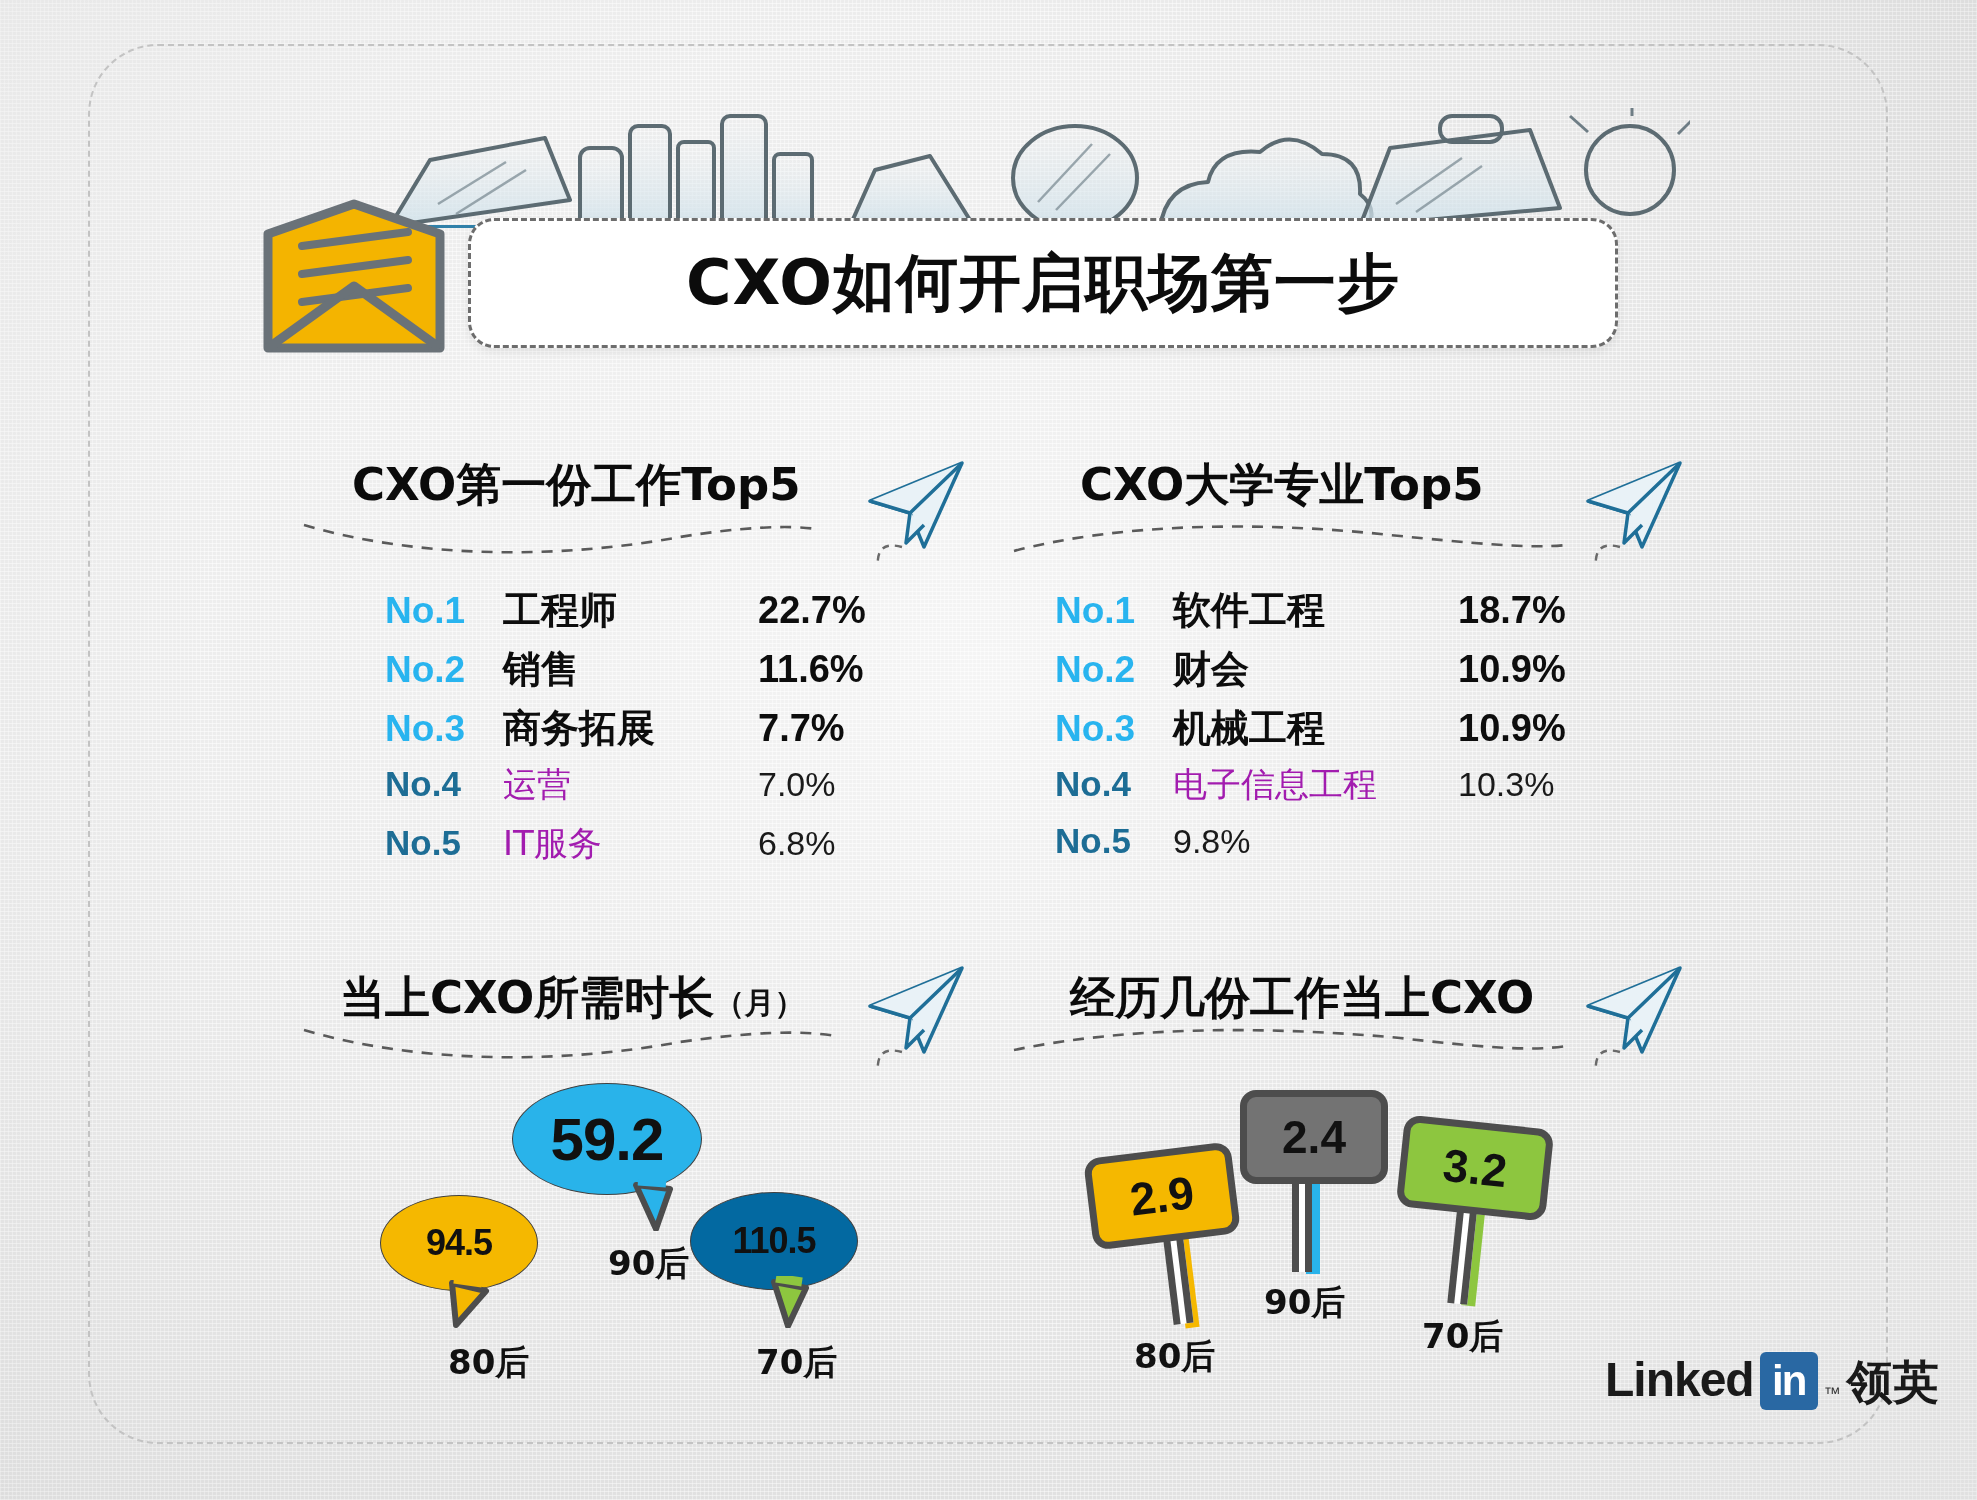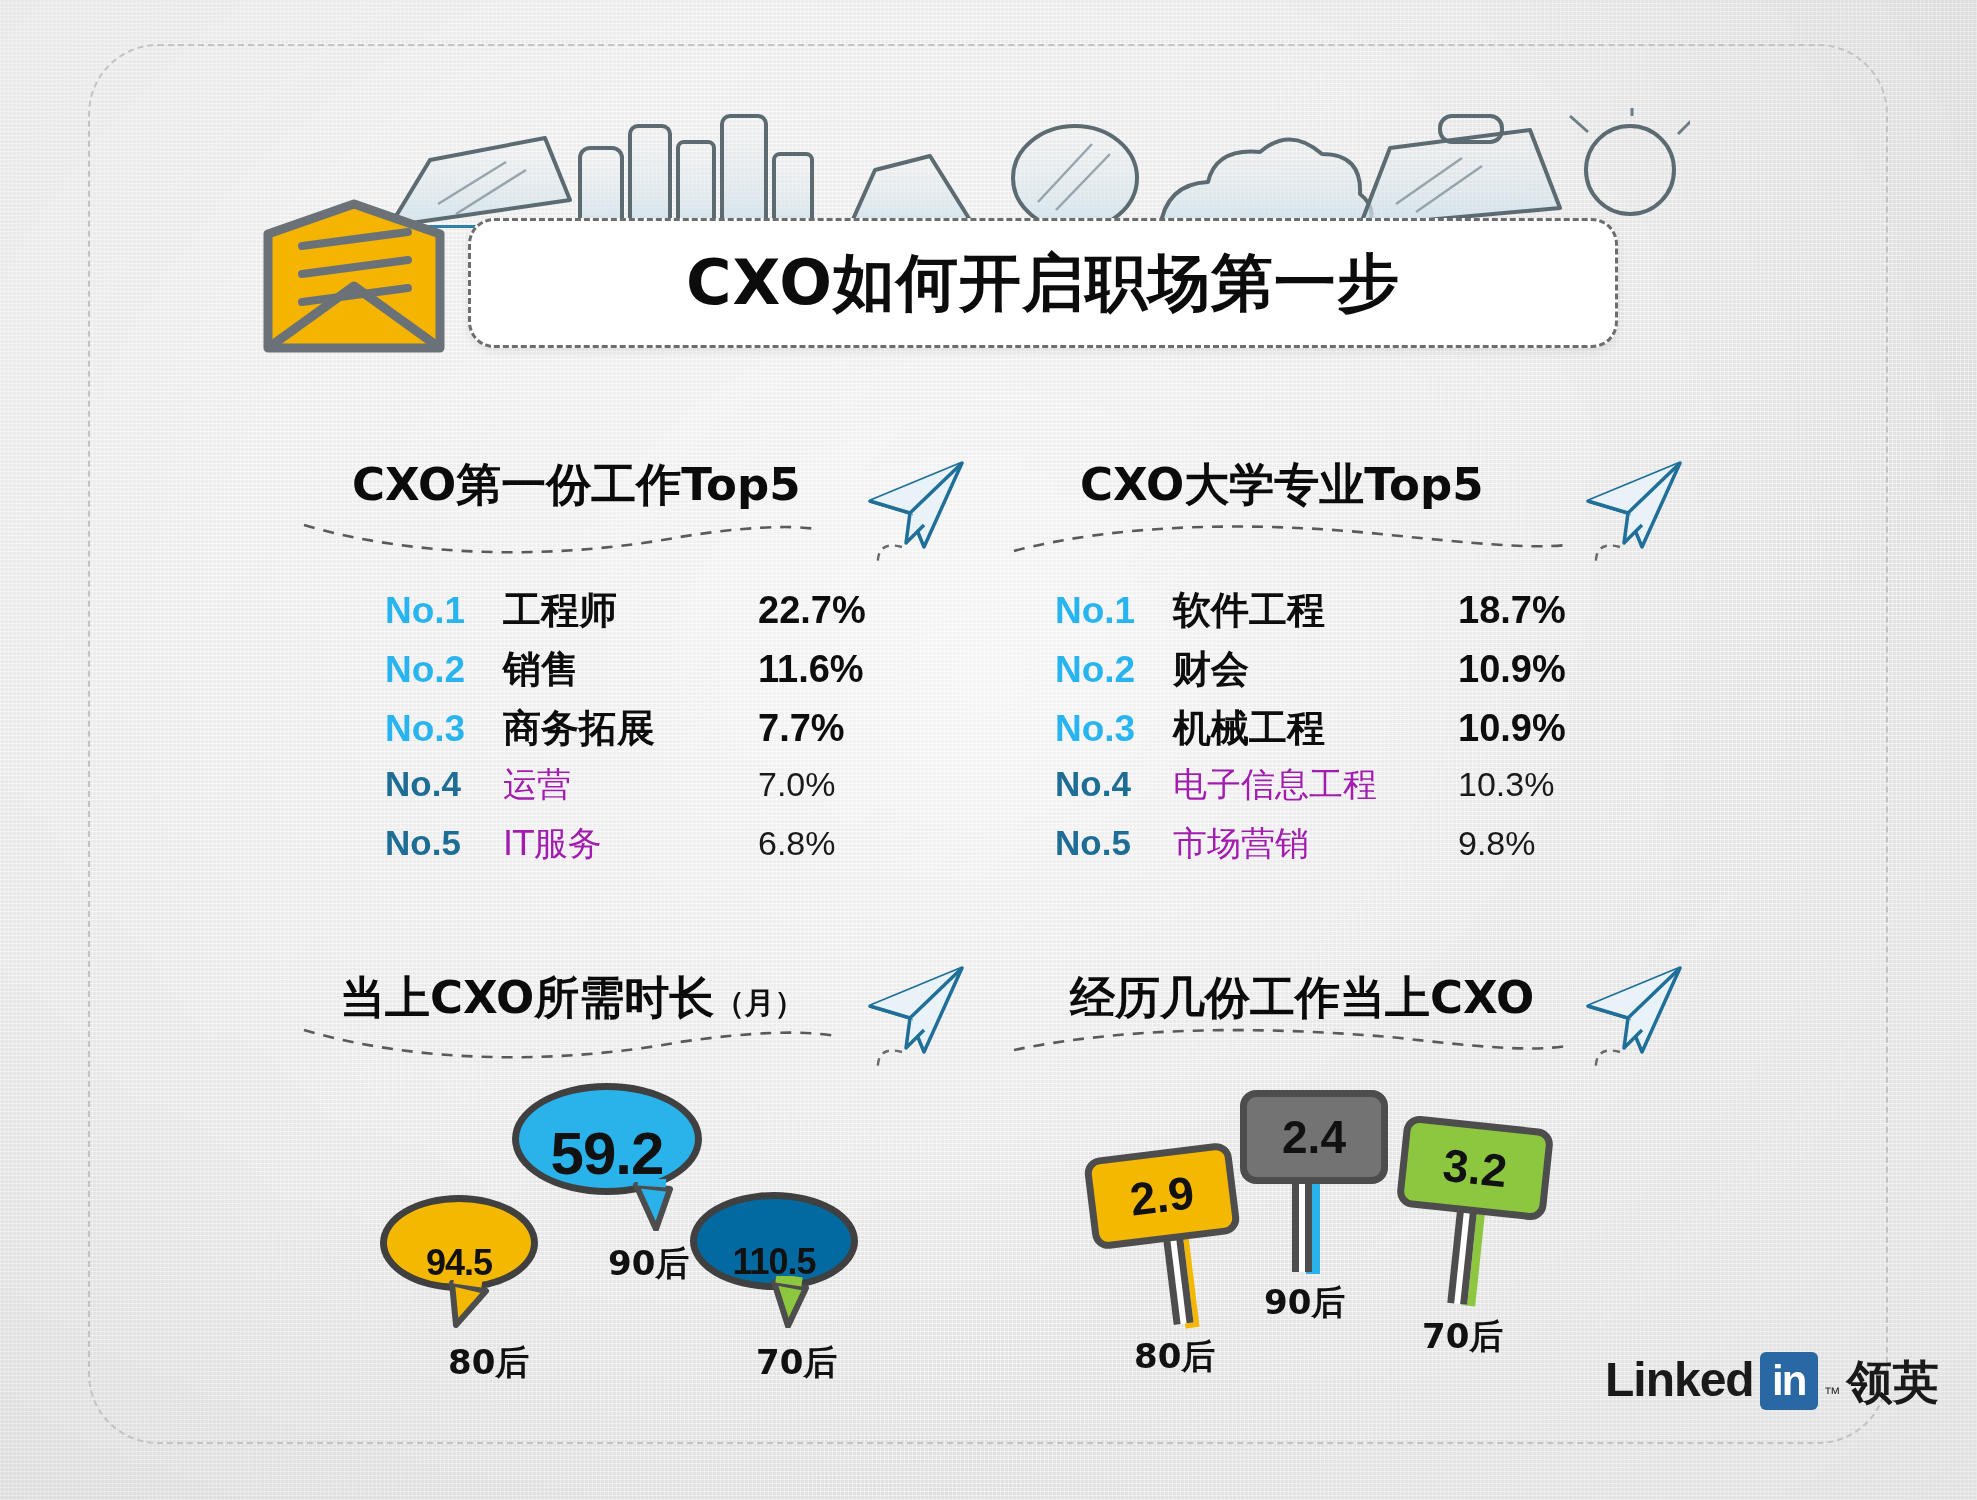--- a/index.html
+++ b/index.html
@@ -65,22 +65,22 @@
       font-family:"DejaVu Sans","Liberation Sans",sans-serif;}
   .lb.dim{font-weight:normal;font-size:34px;color:#a21caf;}
   .pc{font-size:38px;font-weight:bold;color:#0d0d0d;
       font-family:"Liberation Sans",sans-serif;}
   .pc.dim{font-weight:normal;font-size:34px;color:#1a1a1a;}
   .ranklist.right .lb{width:285px;}
 
   
   .bubble-wrap{position:absolute;}
   .bubble{
-    position:relative;border:7px solid #404040;border-radius:50%;
-    display:flex;align-items:flex-end;justify-content:center;
+    position:relative;border:1px solid #404040;border-radius:50%;
+    display:flex;align-items:center;justify-content:center;
     box-sizing:border-box;
   }
   .bubble span{
     font-size:36px;font-weight:bold;color:#111;
     font-family:"Liberation Sans",sans-serif;letter-spacing:-1px;
   }
   .tail{position:absolute;width:46px;height:52px;}
   .gen{
     position:absolute;font-size:34px;font-weight:bold;color:#111;
     font-family:"DejaVu Sans","Liberation Sans",sans-serif;white-space:nowrap;
@@ -248,21 +248,20 @@
     <div class="lb">机械工程</div>
     <div class="pc">10.9%</div>
   </div>
   <div class="row">
     <div class="rk dim">No.4</div>
     <div class="lb dim">电子信息工程</div>
     <div class="pc dim">10.3%</div>
   </div>
   <div class="row">
     <div class="rk dim">No.5</div>
-    <div class="lb dim">市场营销</div>
     <div class="pc dim">9.8%</div>
   </div>
 </div>
 
 <div class="sec" style="left:340px;top:968px;display:flex;align-items:baseline;">
   <div class="sec-title">当上CXO所需时长</div>
   <div class="sec-unit">（月）</div>
 </div>
 <svg class="squiggle" style="left:300px;top:1020px;width:540px;height:50px;" viewBox="0 0 540 50">
   <path d="M4 10 C120 44 260 44 380 22 C450 12 500 10 536 16" fill="none" stroke="#5a5a5a" stroke-width="2.6" stroke-dasharray="11 9"></path>

